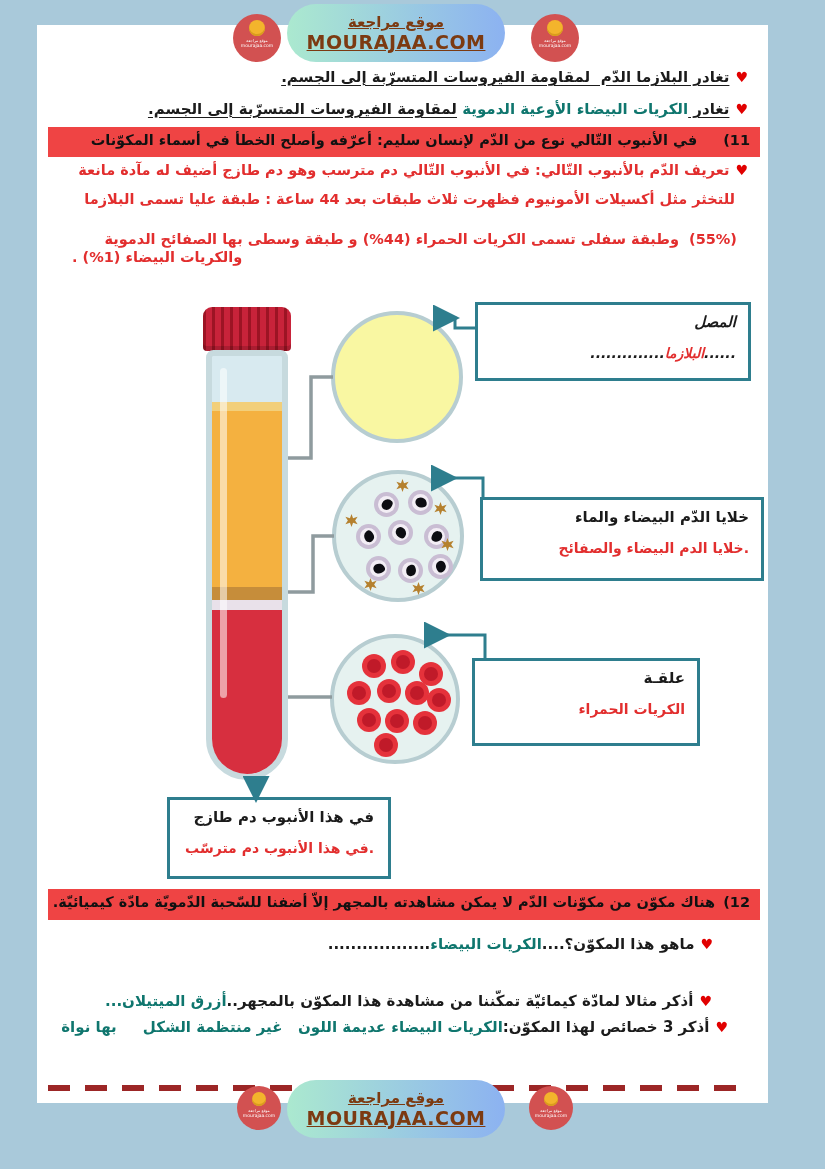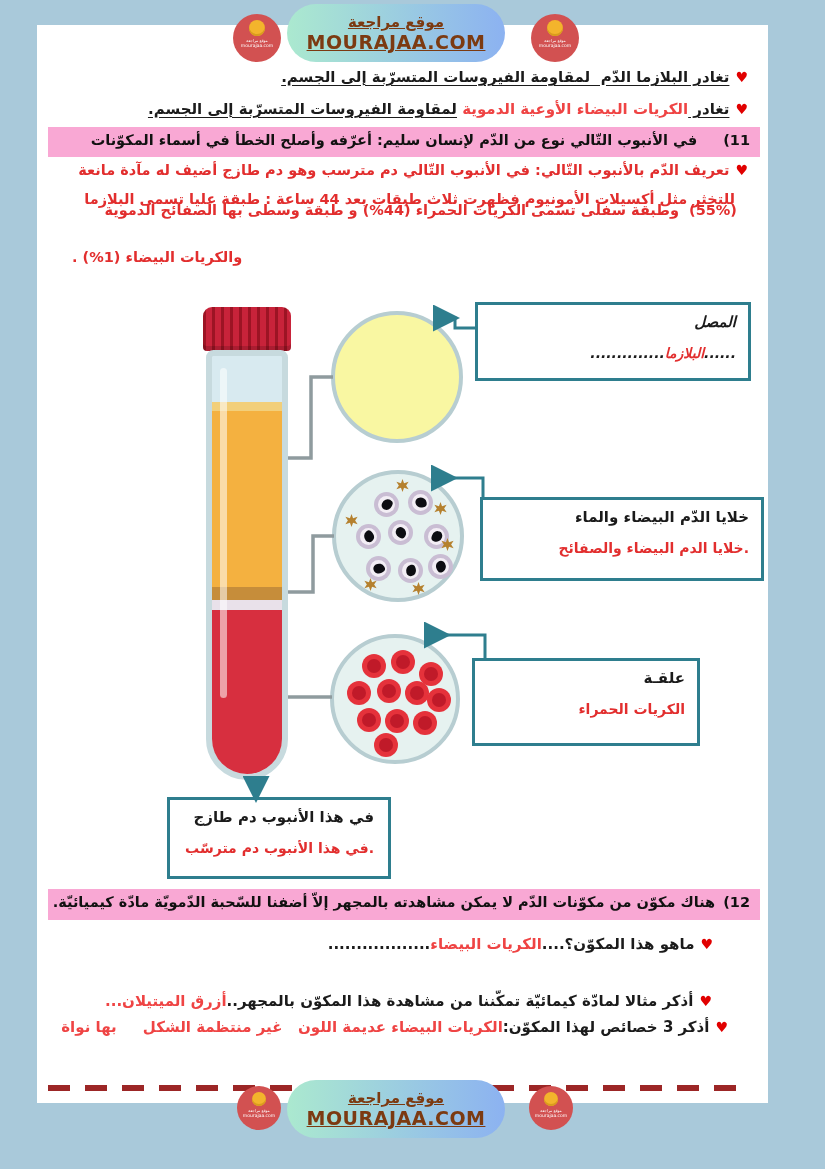--- a/index.html
+++ b/index.html
@@ -30,24 +30,24 @@
   .logo .ball { border-radius:50%; background:#f3b42c; box-shadow:inset 0 -2px 0 #d99c1d; margin-top:6px; }
   .logo.big { width:48px; height:48px; }
   .logo.big .ball { width:16px; height:16px; }
   .logo.sm  { width:44px; height:44px; }
   .logo.sm  .ball { width:14px; height:14px; }
   .logo .l1 { font-size:4px;  color:#ffffff; margin-top:3px; line-height:4px;}
   .logo .l2 { font-size:4.5px; color:#ffffff; line-height:6px;}
   .line { position:absolute; direction:rtl; text-align:right; font-weight:bold; font-size:15px; color:#1b1b1b; white-space:nowrap; }
   .heart { color:#e10000; font-size:14px; margin-left:6px; text-decoration:none; display:inline-block; }
   .u { text-decoration:underline; text-underline-offset:3px; }
-  .red { color:#ef4444;text-align:center; }
+  .red { color:#0f766e;text-align:center; }
   .pre { white-space:pre; }
   .qbar {
-    position:absolute; left:11px; width:712px; background:#f9a8d4;
+    position:absolute; left:11px; width:712px; background:#ef4444;
     direction:rtl; text-align:right; font-weight:bold; font-size:14.5px; color:#111;
     padding:5px 10px 4px 22px; white-space:nowrap;
   }
   .qnum { display:inline-block; margin-left:26px; }
   .redline { position:absolute; direction:rtl; font-weight:bold; font-size:14.5px; color:#e22e2e; white-space:nowrap; }
   
   .cap {
     position:absolute; left:166px; top:282px; width:88px; height:44px;
     background:repeating-linear-gradient(90deg,#9c1424 0 3px,#c8233a 3px 9px);
     border-radius:9px 9px 4px 4px; box-shadow:inset 0 -5px 0 rgba(0,0,0,.15);
@@ -122,21 +122,21 @@
   <div class="qbar" style="top:102px; height:30px;">
     <span class="qnum">11)</span><span>في الأنبوب التّالي نوع من الدّم لإنسان سليم: أعرّفه وأصلح الخطأ في أسماء المكوّنات</span>
   </div>
 
   <div class="redline" style="top:137px; right:20px;">
     <span class="heart">♥</span><span>تعريف الدّم بالأنبوب التّالي: في الأنبوب التّالي دم مترسب وهو دم طازج أضيف له مآدة مانعة</span>
   </div>
   <div class="redline" style="top:166px; right:33px;">
     <span>للتخثر مثل أكسيلات الأمونيوم فظهرت ثلاث طبقات بعد 44 ساعة : طبقة عليا تسمى البلازما</span>
   </div>
-  <div class="redline" style="top:177px; right:31px;">
+  <div class="redline" style="top:206px; right:31px;">
     <span class="pre">(55%)  وطبقة سفلى تسمى الكريات الحمراء (44%) و طبقة وسطى بها الصفائح الدموية</span>
   </div>
   <div class="redline" style="top:224px; left:35px;">
     <span>والكريات البيضاء (1%) .</span>
   </div>
 
   <svg class="wires" width="731" height="1078" viewBox="0 0 731 1078">
     <defs>
       <marker id="arr" markerWidth="9" markerHeight="9" refX="7" refY="4.5" orient="auto">
         <path d="M9,0 L0,4.5 L9,9 Z" fill="#2e7e8e"></path>

